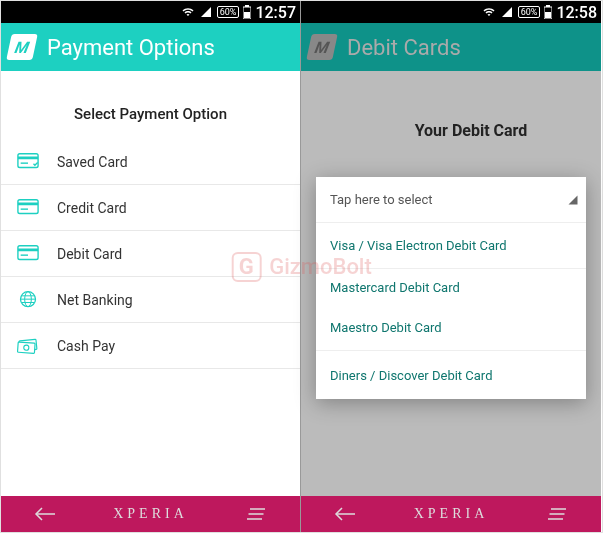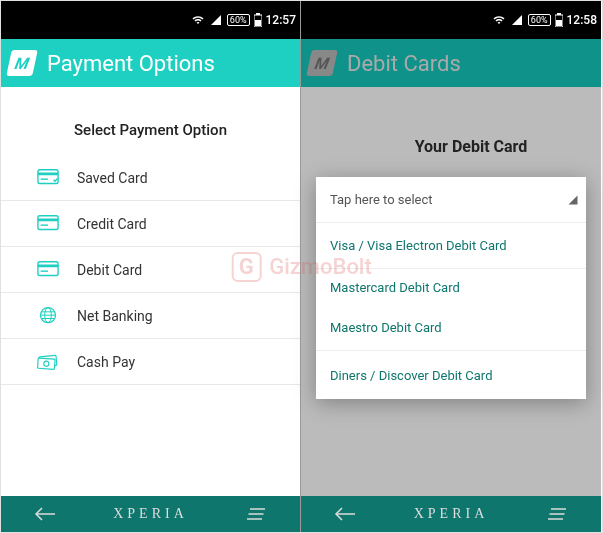--- a/index.html
+++ b/index.html
@@ -1,38 +1,38 @@
 <!DOCTYPE html>
 <html><head>
 <meta charset="utf-8">
 <style>
 * { margin: 0; padding: 0; box-sizing: border-box; }
 body { background: #fff; font-family: Roboto, Arial, sans-serif; }
 .container { display: flex; width: 603px; height: 533px; background: #fff; border: 1px solid #e0e0e0; position: relative; }
 .screen { width: 300px; height: 531px; display: flex; flex-direction: column; position: relative; }
 .screen1 { border-right: 1px solid #999; }
-.status-bar { height: 38px; background: #000; display: flex; align-items: center; justify-content: flex-end; padding: 0 4px; gap: 4px; color: #fff; font-size: 11px; }
+.status-bar { height: 22px; background: #000; display: flex; align-items: center; justify-content: flex-end; padding: 0 4px; gap: 4px; color: #fff; font-size: 11px; }
 .status-bar .spacer { flex: 1; }
 .wifi-icon, .signal-icon { width: 14px; height: 12px; }
 .battery-box { border: 1px solid #fff; font-size: 9px; padding: 0 2px; border-radius: 2px; }
-.clock { font-size: 12px; font-weight: 500; }
+.clock { font-size: 16px; font-weight: 500; }
 .app-bar { height: 48px; background: #1dd0c1; display: flex; align-items: center; padding: 0 8px; gap: 12px; color: #fff; }
 .app-bar.dimmed { background: #0e9289; color: #aaa; }
 .app-logo { width: 26px; height: 26px; background: #fff; border-radius: 3px; transform: skewX(-12deg); display: flex; align-items: center; justify-content: center; color: #1dd0c1; font-weight: bold; font-style: italic; font-size: 16px; }
 .app-bar.dimmed .app-logo { background: #888; color: #555; }
 .app-title { font-size: 22px; font-weight: 400; }
 .content { flex: 1; background: #fff; overflow: hidden; }
 .content.dimmed { background: #bbbbbb; }
 .section-header { text-align: center; font-size: 15px; font-weight: 500; color: #222; padding: 34px 0 16px; }
 .content.dimmed .section-header { font-size: 16px; font-weight: 700; color: #222; padding: 50px 0 20px; margin-left: 40px; }
-.option-row { display: flex; align-items: center; height: 46px; padding: 0 36px; gap: 18px; border-bottom: 1px solid #e8e8e8; cursor: pointer; }
+.option-row { display: flex; align-items: center; height: 46px; padding: 0 16px; gap: 18px; border-bottom: 1px solid #e8e8e8; cursor: pointer; }
 .option-row:first-of-type { border-top: 1px solid #e8e8e8; }
 .opt-icon { width: 22px; height: 20px; flex-shrink: 0; }
 .opt-label { font-size: 14px; color: #333; }
-.nav-bar { height: 36px; background: #0f766e; display: flex; align-items: center; justify-content: space-around; color: #fff; }
+.nav-bar { height: 36px; background: #be185d; display: flex; align-items: center; justify-content: space-around; color: #fff; }
 .nav-back, .nav-menu { width: 40px; display: flex; justify-content: center; }
 .nav-home { font-family: 'Times New Roman', serif; font-size: 14px; letter-spacing: 4px; color: #ddd; }
 .popup-scrim { position: absolute; top: 70px; left: 0; right: 0; bottom: 36px; display: flex; align-items: flex-start; justify-content: center; padding-top: 106px; border-radius: 17px; }
 .popup { width: 270px; background: #fff; box-shadow: 0 4px 20px rgba(0,0,0,.3); }
 .popup-row { height: 46px; display: flex; align-items: center; padding: 0 14px; font-size: 13px; color: #0f766e; border-bottom: 1px solid #eee; cursor: pointer; position: relative; }
 .popup-row:last-child { border-bottom: none; height: 48px; }
 .popup-row.header { color: #555; }
 .popup-row.compact { height: 36px; border-bottom: none; }
 .popup-row .chev { position: absolute; right: 8px; }
 .watermark { position: absolute; left: 50%; top: 50%; transform: translate(-50%, -50%); display: flex; align-items: center; gap: 8px; opacity: 0.25; pointer-events: none; font-size: 22px; color: #d55; font-weight: 500; z-index: 100; }

